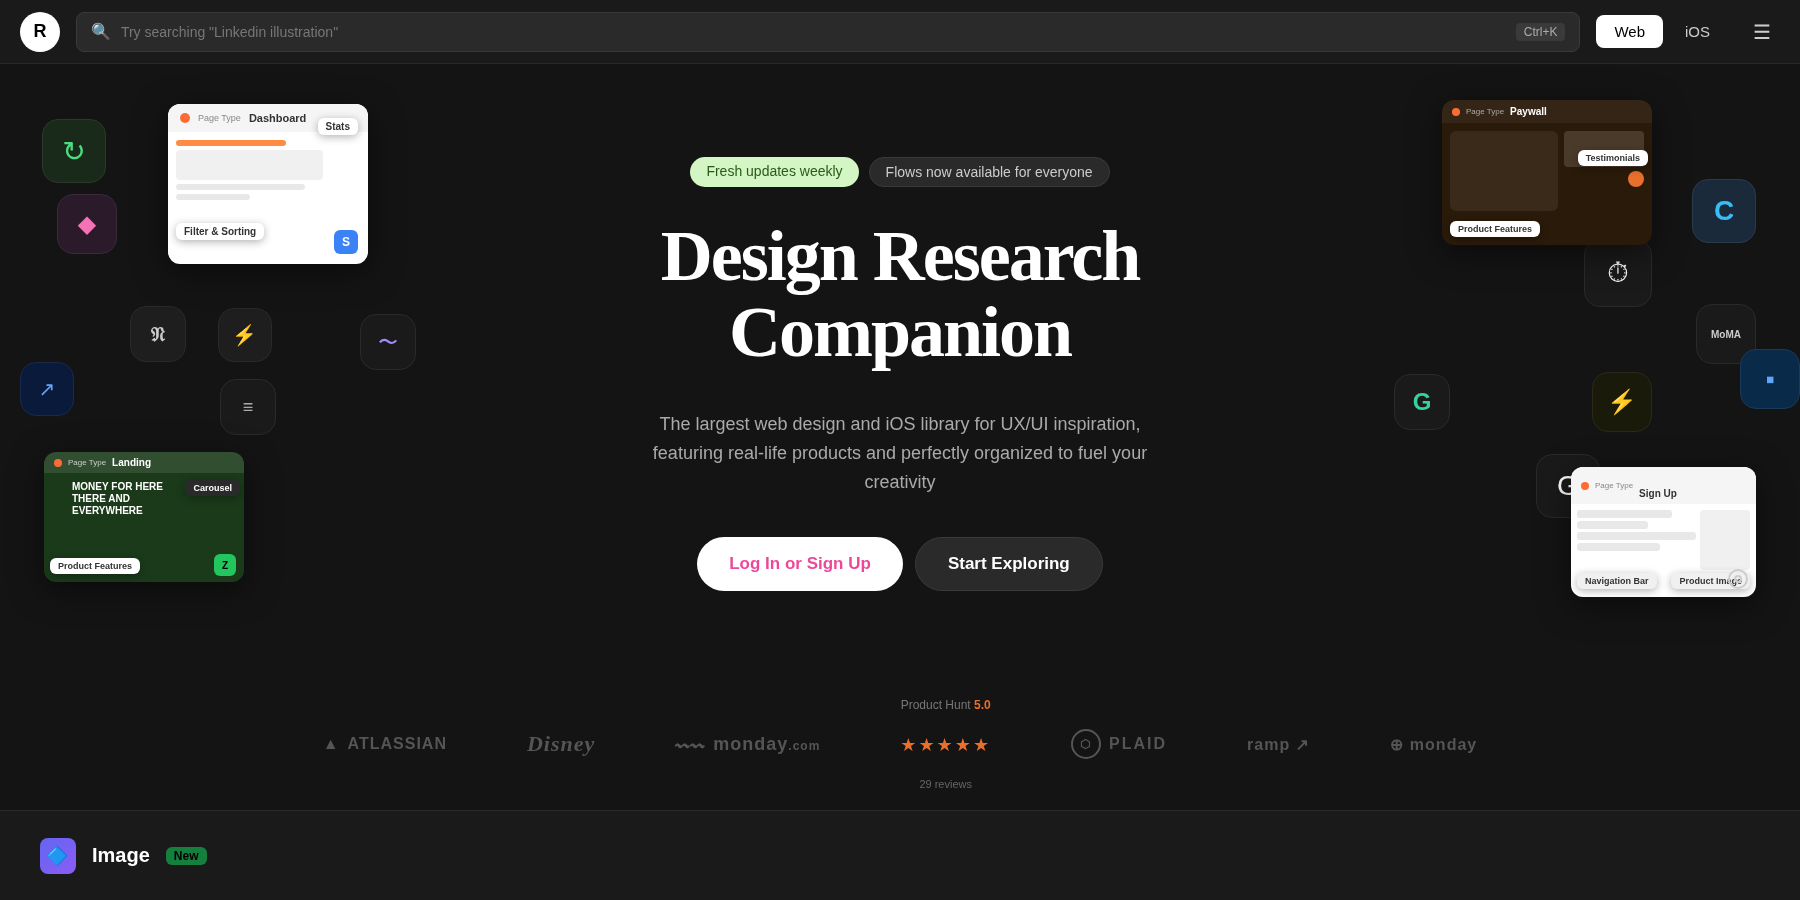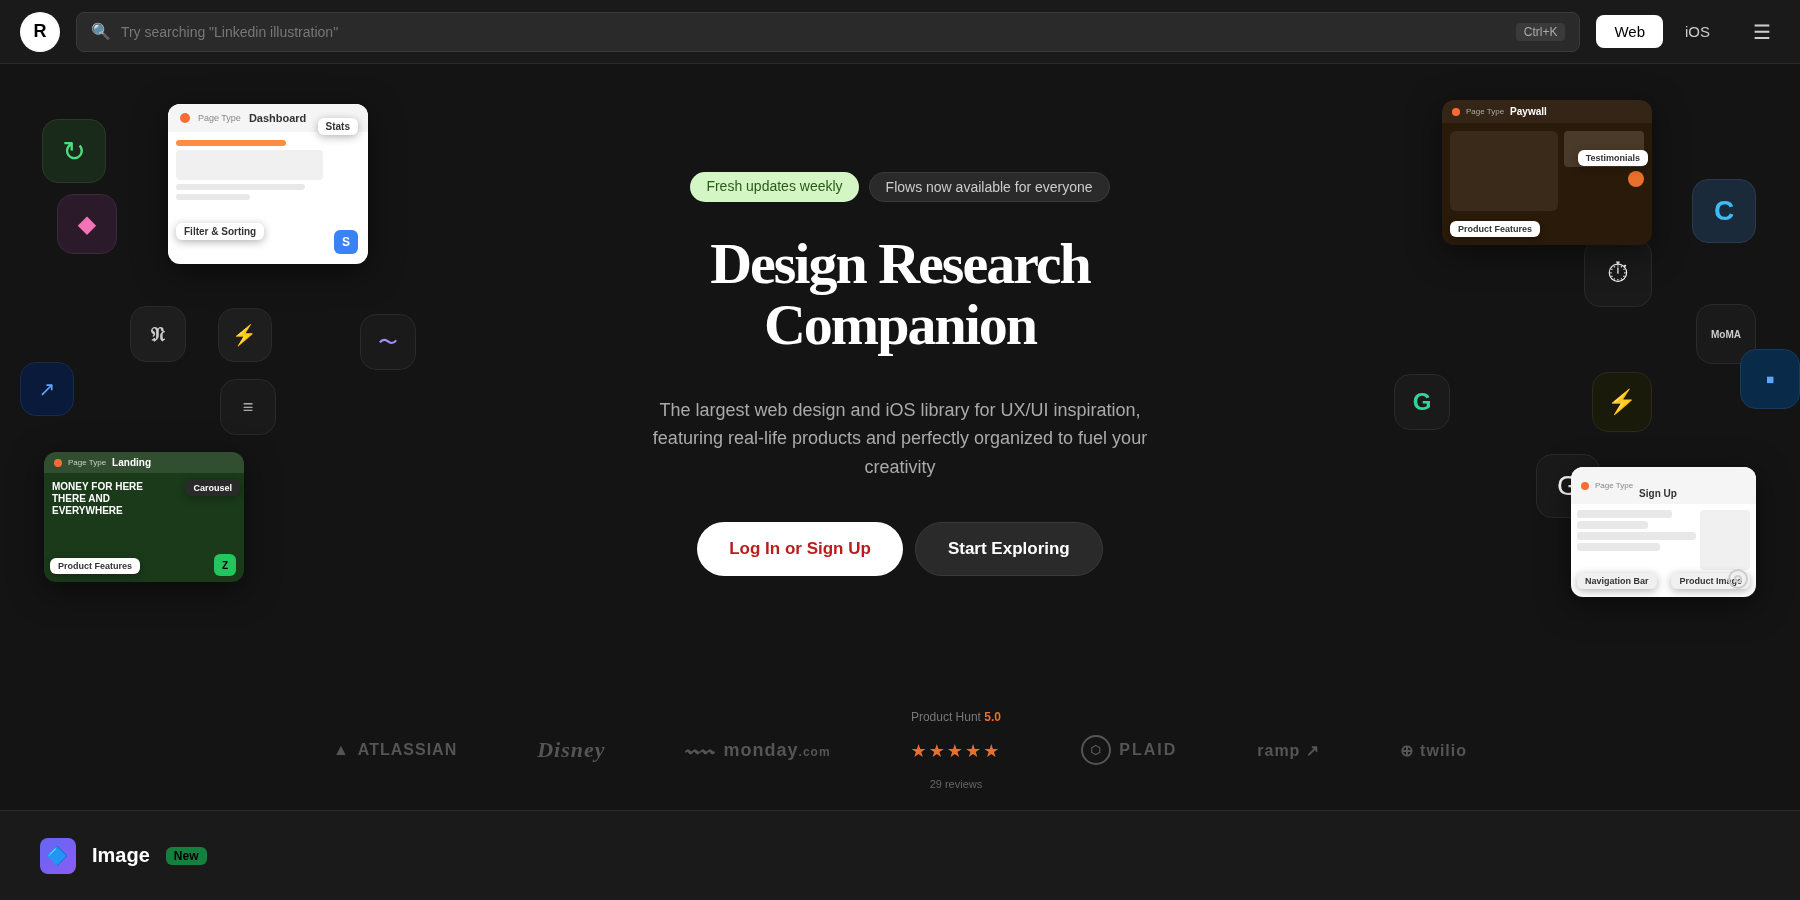--- a/index.html
+++ b/index.html
@@ -115,21 +115,21 @@
     .badge-dark {
       background: #2a2a2a;
       color: #ccc;
       border: 1px solid #3a3a3a;
       border-radius: 20px;
       padding: 6px 16px;
       font-size: 14px;
       font-weight: 500;
     }
     .hero-title {
-      font-size: 58px;
+      font-size: 72px;
       font-weight: 700;
       line-height: 1.05;
       letter-spacing: -2px;
       color: #fff;
       font-family: Georgia, serif;
       margin-bottom: 40px;
       max-width: 800px;
     }
     .hero-subtitle {
       font-size: 18px;
@@ -137,21 +137,21 @@
       line-height: 1.6;
       max-width: 520px;
       margin-bottom: 40px;
     }
     .hero-buttons {
       display: flex;
       gap: 12px;
     }
     .btn-primary {
       background: #fff;
-      color: #b91c1c;
+      color: #ec4899;
       border: none;
       border-radius: 40px;
       padding: 16px 32px;
       font-size: 17px;
       font-weight: 600;
       cursor: pointer;
     }
     .btn-secondary {
       background: #2a2a2a;
       color: #fff;
@@ -180,21 +180,21 @@
       font-weight: 600;
       letter-spacing: 1px;
       display: flex;
       align-items: center;
       gap: 8px;
     }
     .brand-product-hunt {
       display: flex;
       flex-direction: column;
       align-items: center;
-      gap: 16px;
+      gap: 22px;
       color: #555;
     }
     .stars {
       color: #e86f2c;
       font-size: 18px;
       letter-spacing: 2px;
     }
     .ph-score {
       color: #e86f2c;
       font-weight: 700;
@@ -327,20 +327,21 @@
       gap: 6px;
     }
     .landing-card-body {
       padding: 8px;
     }
     .landing-text {
       font-size: 10px;
       font-weight: 900;
       color: #fff;
       line-height: 1.2;
+      margin-left: 20px;
     }
   </style>
 </head>
 <body>
 
 <nav class="navbar">
   <div class="logo-btn">
     <span>R</span>
   </div>
   <div class="search-bar">
@@ -384,21 +385,21 @@
   <div class="brand-product-hunt">
     <div style="font-size:12px; color:#777;">Product Hunt <span class="ph-score">5.0</span></div>
     <div class="stars">★★★★★</div>
     <div style="font-size:11px; color:#666;">29 reviews</div>
   </div>
   <div class="brand-item">
     <span style="font-size:22px; border:2px solid #555; border-radius:50%; width:30px; height:30px; display:inline-flex; align-items:center; justify-content:center; font-size:12px;">⬡</span>
     <span style="letter-spacing:2px;">PLAID</span>
   </div>
   <div class="brand-item">ramp ↗</div>
-  <div class="brand-item">⊕ twilio</div>
+  <div class="brand-item">⊕ monday</div>
 </div>
 
 <div class="flows-bar">
   <div class="flows-icon">🔷</div>
   <span class="flows-label">Image</span>
   <span class="flows-new">New</span>
 </div>
 
 <div class="float-cards">
 

